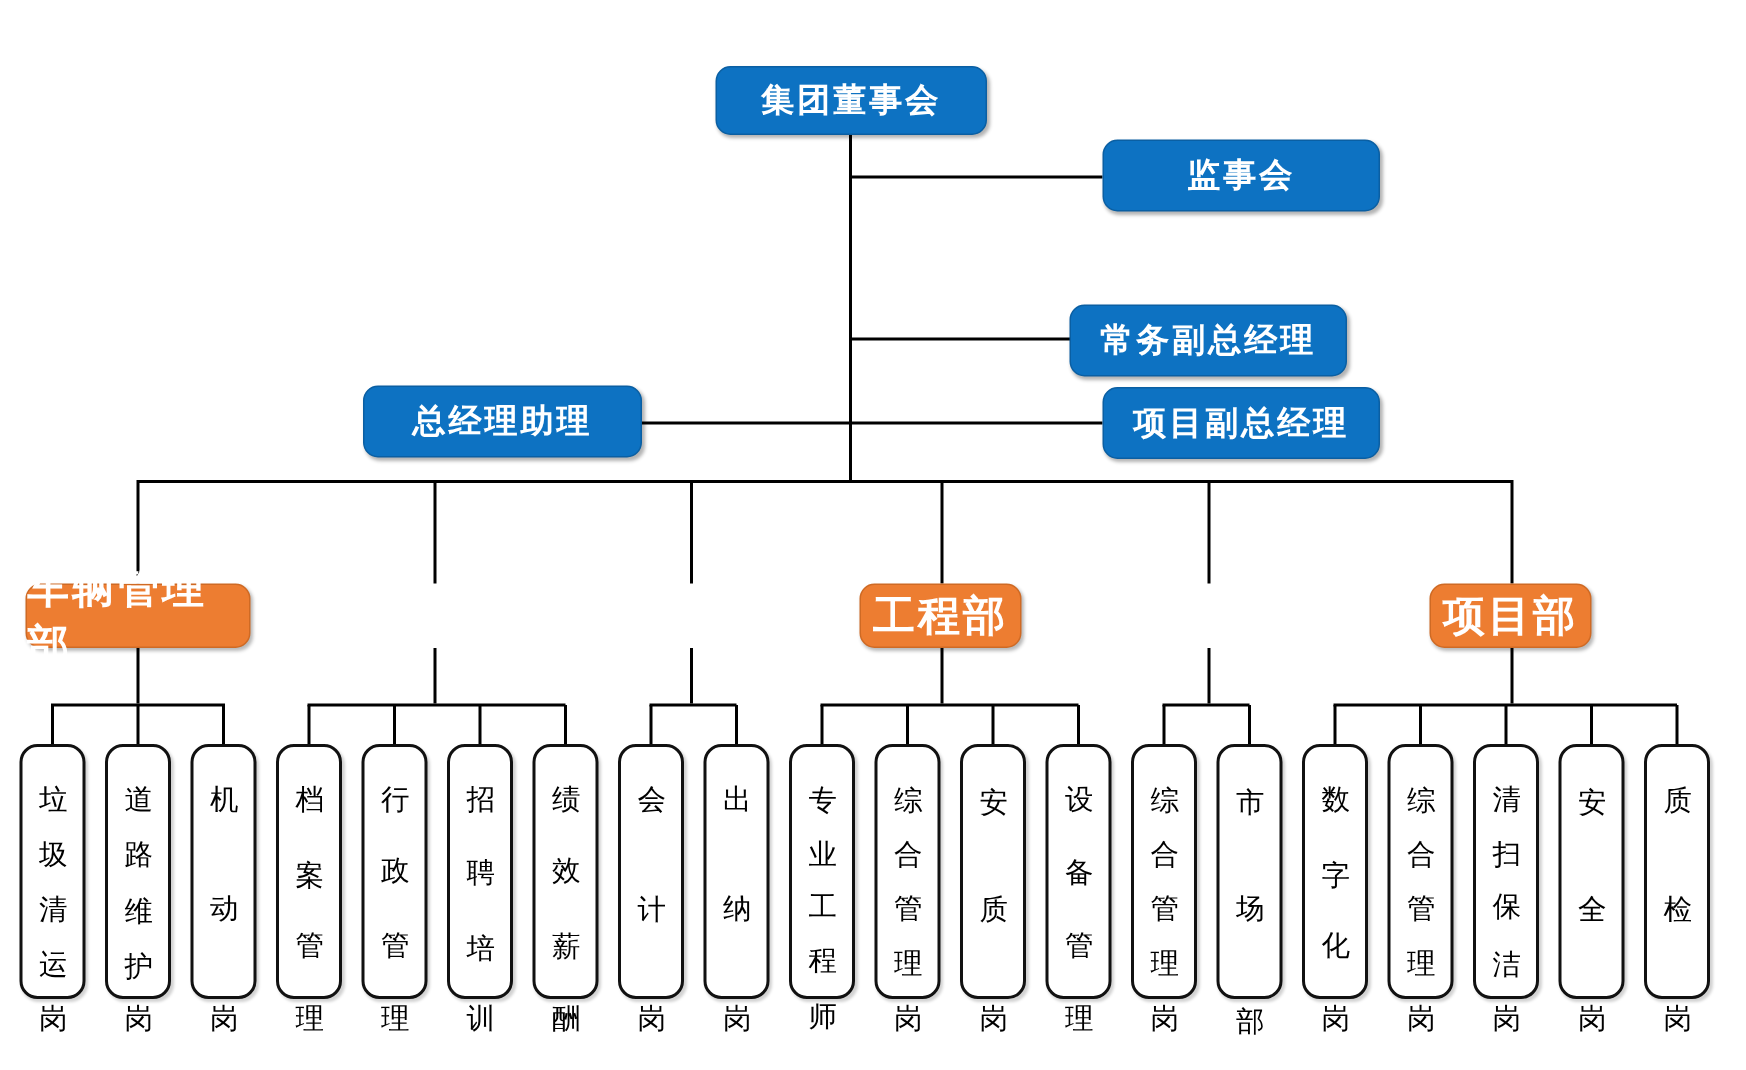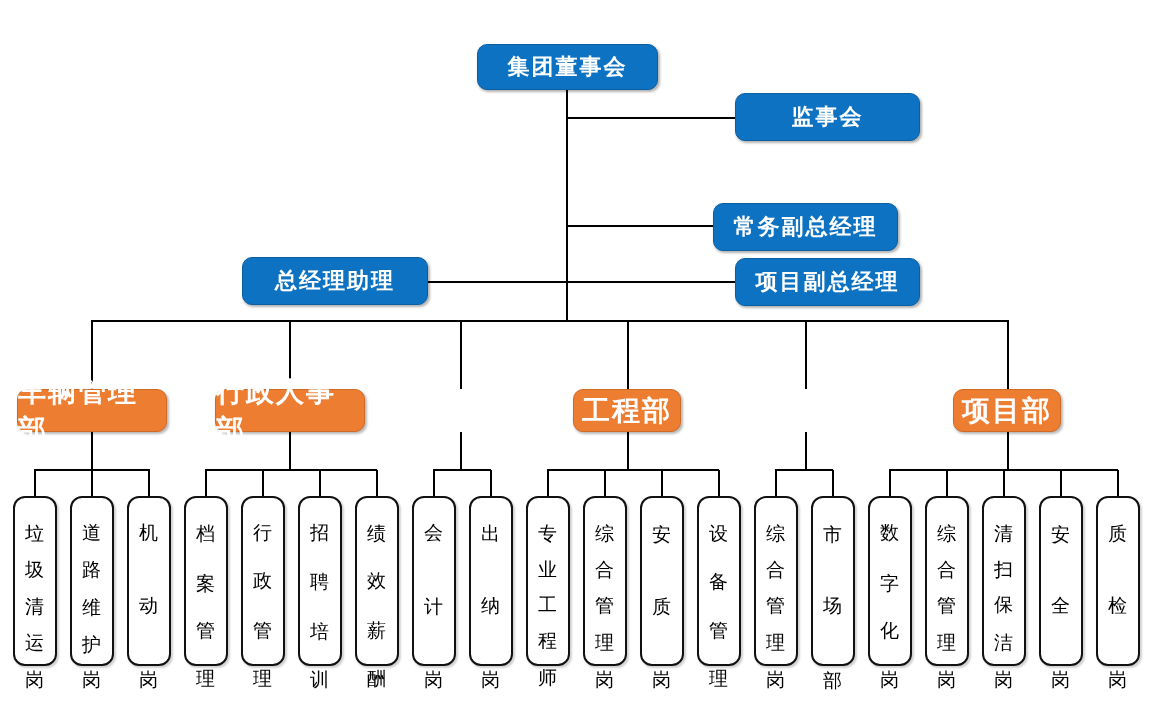--- a/index.html
+++ b/index.html
@@ -74,21 +74,20 @@
   <div class="line" style="left:1060px;top:470px;width:1.5px;height:27px;"></div>
   <div class="line" style="left:1117px;top:470px;width:1.5px;height:27px;"></div>
 
   <div class="node blue" style="left:477px;top:44px;width:181px;height:46px;">集团董事会</div>
   <div class="node blue" style="left:735px;top:93px;width:185px;height:48px;">监事会</div>
   <div class="node blue" style="left:713px;top:203px;width:185px;height:48px;">常务副总经理</div>
   <div class="node blue" style="left:242px;top:257px;width:186px;height:48px;">总经理助理</div>
   <div class="node blue" style="left:735px;top:258px;width:185px;height:48px;">项目副总经理</div>
 
   <div class="node orange" style="left:17px;top:389px;width:150px;height:43px;">车辆管理部</div>
-  <div class="node orange" style="left:215px;top:389px;width:150px;height:43px;">行政人事部</div>
   <div class="node orange" style="left:573px;top:389px;width:108px;height:43px;">工程部</div>
   <div class="node orange" style="left:953px;top:389px;width:108px;height:43px;border-radius:10px;">项目部</div>
 
   <div class="post" style="left:13px;">
       <span class="vtext">垃圾清运岗</span>
     </div>
   <div class="post" style="left:70px;">
       <span class="vtext">道路维护岗</span>
     </div>
   <div class="post" style="left:127px;">

